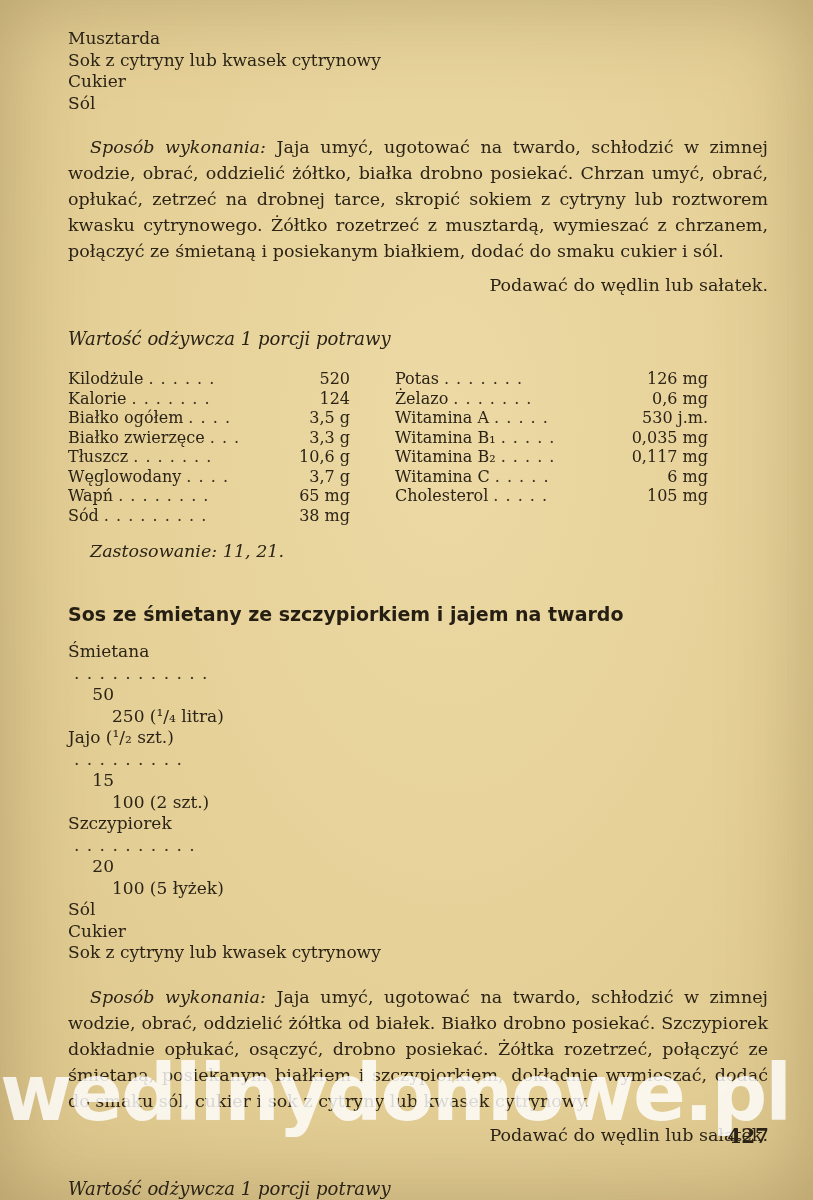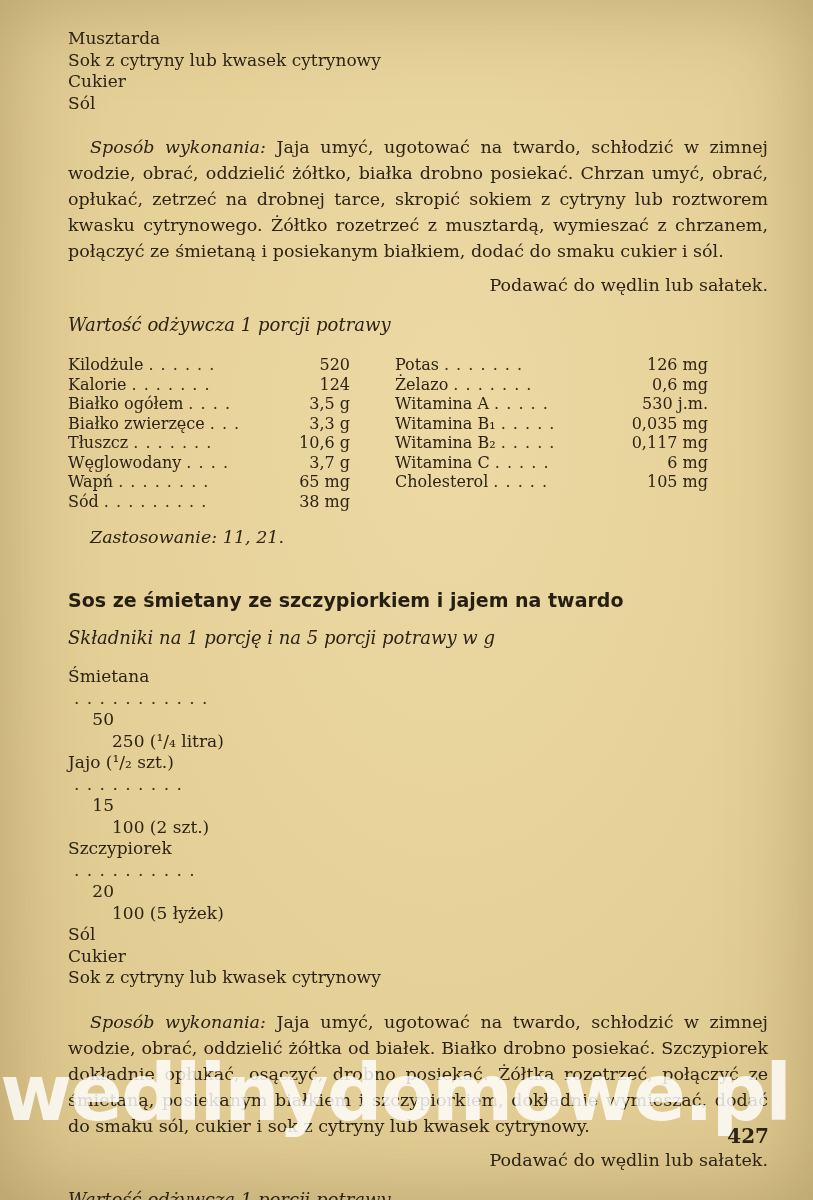--- a/index.html
+++ b/index.html
@@ -20,21 +20,21 @@
 
   .para {
     margin: 20px 0 0 0;
     font-size: 17.5px;
     line-height: 26px;
     text-align: justify;
     text-indent: 22px;
   }
   .serving { margin-top: 8px; text-align: right; }
 
-  .section-heading { margin-top: 16px; font-style: italic; font-size: 18px; }
+  .section-heading { margin-top: 30px; font-style: italic; font-size: 18px; }
 
   .ntable { display: flex; margin-top: 20px; font-size: 16px; }
   .ncol-l1 { width: 282px; }
   .ncol-r1 { width: 313px; margin-left: 45px; }
   .ncol-l2 { width: 247px; }
   .ncol-r2 { width: 279px; margin-left: 133px; }
   .nrow { display: flex; line-height: 19.5px; }
   .nlabel { white-space: nowrap; }
   .ndots { flex: 1; overflow: hidden; white-space: nowrap; padding: 0 5px; letter-spacing: 1px; color: #3a3122; }
   .nval { white-space: nowrap; text-align: left; }
@@ -176,21 +176,20 @@
             <span class="ndots">. . . . .</span>
             <span class="nval">105 mg</span>
           </div>
       </div>
     </div>
 
     <p class="app-line"><span>Zastosowanie:</span> <span>11, 21.</span></p>
 
     <h2 class="recipe-title">Sos ze śmietany ze szczypiorkiem i jajem na twardo</h2>
 
-    <p class="section-heading">Składniki na 1 porcję i na 5 porcji potrawy w g</p>
 
     <div class="ingtable">
       <div class="ingrow">
           <span class="ing-label">Śmietana</span>
           <span class="ing-dots">. . . . . . . . . . .</span>
           <span class="ing-q1">50</span>
           <span class="ing-q2">250 (¹/₄ litra)</span>
         </div>
       <div class="ingrow">
           <span class="ing-label">Jajo (¹/₂ szt.)</span>

